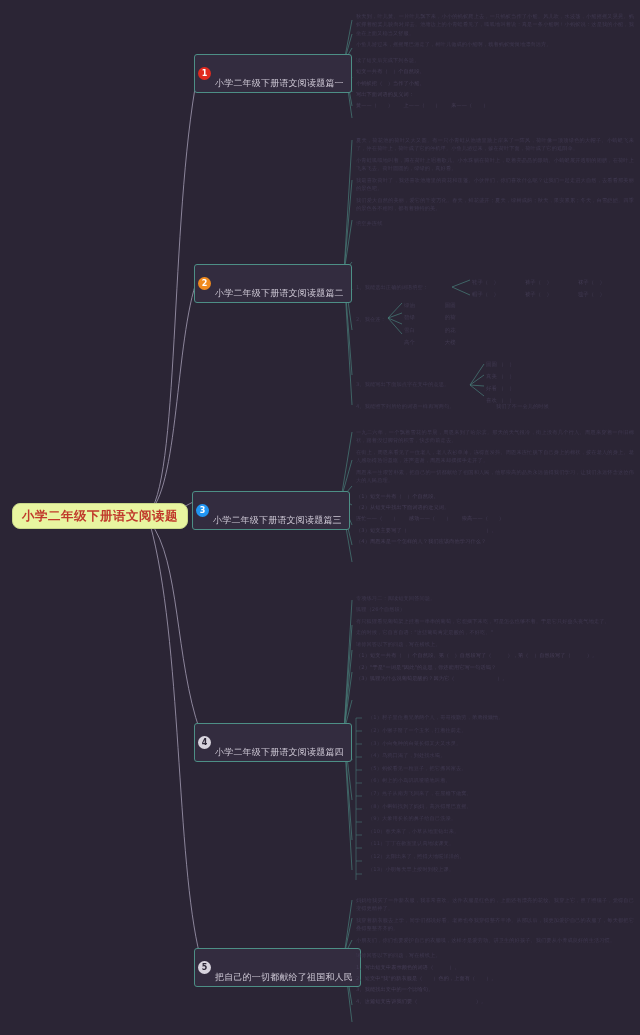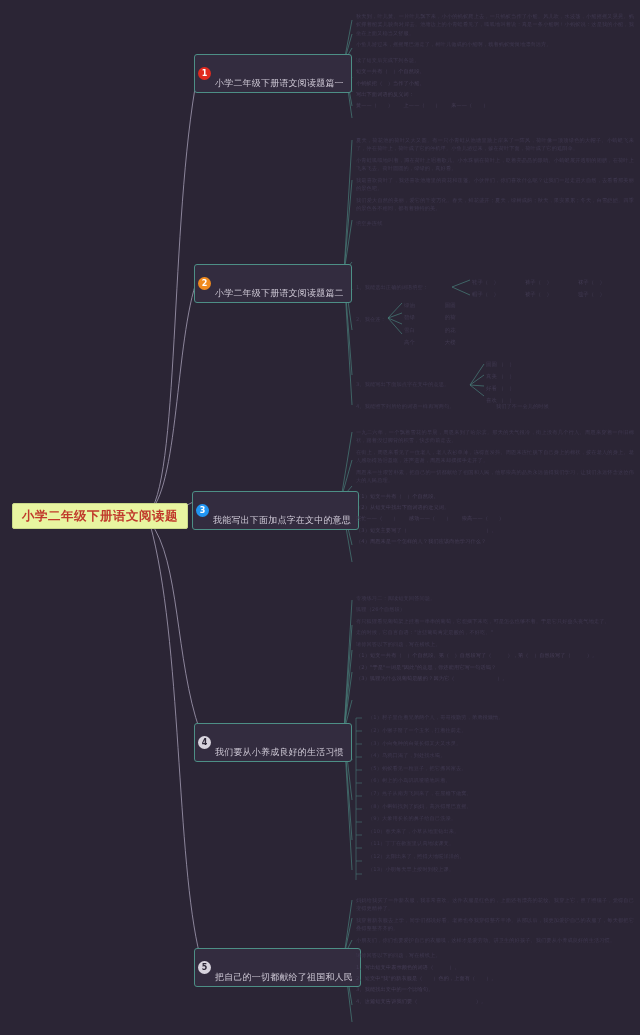--- a/index.html
+++ b/index.html
@@ -3,21 +3,21 @@
 <meta charset="utf-8">
 <style>
   html,body{margin:0;padding:0;background:#2b2535;}
   body{width:640px;height:1035px;position:relative;overflow:hidden;
        font-family:"DejaVu Sans","Liberation Sans",sans-serif;}
   #canvas{position:absolute;inset:0;width:640px;height:1035px;}
   svg.links{position:absolute;left:0;top:0;width:640px;height:1035px;pointer-events:none;}
 
   
   .root{position:absolute;left:12px;top:503px;
-        background:#e8f5a0;border:1px solid #c9d98a;border-radius:2px;
+        background:#e8f5a0;border:1px solid #c9d98a;border-radius:8px;
         padding:5px 9px;color:#c0392b;font-size:12.5px;font-weight:bold;
         letter-spacing:.5px;white-space:nowrap;line-height:1.1;}
 
   
   .branch{position:absolute;display:flex;align-items:center;gap:4px;
           background:#332c3f;border:1px solid #4d8f86;border-radius:3px;
           padding:2px 7px 2px 3px;white-space:nowrap;}
   .branch .badge{width:13px;height:13px;border-radius:50%;
           display:flex;align-items:center;justify-content:center;
           font-size:8px;color:#fff;font-weight:bold;flex:none;line-height:1;}
@@ -210,37 +210,37 @@
 
   <div class="detail" style="left:356px;top:402px;width:130px;">
     <p>4、我能照下列所给的词语一样再写两句。</p>
   </div>
   <div class="detail" style="left:496px;top:402px;width:130px;">
     <p>我们了不一会儿的时候</p>
   </div>
 
   <div class="branch" style="left:192px;top:491px;">
     <span class="badge" style="background:#2196f3;">3</span>
-    <span class="blabel">我能写出下面加点字在文中的意思</span>
+    <span class="blabel">小学二年级下册语文阅读题篇三</span>
   </div>
 
   <div class="detail" style="left:356px;top:428px;width:278px;">
     <p>一九二六年，一个飘着雪花的早晨，周恩来到了哈尔滨。那天的天气很冷，街上没有几个行人。周恩来穿着一件旧棉袄，踏着没过脚背的积雪，快步向前走去。</p>
     <p>在街上，周恩来看见了一位老人，老人衣衫单薄，冻得直发抖。周恩来连忙脱下自己身上的棉袄，披在老人的身上。老人感动得热泪盈眶，连声道谢，周恩来却摆摆手走开了。</p>
     <p class="gap">周恩来一生艰苦朴素，把自己的一切都献给了祖国和人民，他那崇高的品质永远值得我们学习，让我们永远怀念这位伟大的人民总理。</p>
     <p class="q">（1）短文一共有（　）个自然段。</p>
     <p class="q">（2）从短文中找出下面词语的近义词。</p>
     <p class="q">连忙——（　　）　　感动——（　　）　　崇高——（　　）</p>
     <p class="q">（3）短文主要写了（　　　　　　　　　　　　　　　）。</p>
     <p class="q">（4）周恩来是一个怎样的人？我们应该向他学习什么？</p>
   </div>
 
   <div class="branch" style="left:194px;top:723px;">
     <span class="badge" style="background:#d8d4de;color:#2b2535;">4</span>
-    <span class="blabel">我们要从小养成良好的生活习惯</span>
+    <span class="blabel">小学二年级下册语文阅读题篇四</span>
   </div>
 
   <div class="detail" style="left:356px;top:594px;width:278px;">
     <p>专项练习二：阅读短文回答问题。</p>
     <p>狐狸（26个自然段）</p>
     <p>有只狐狸看见葡萄架上挂着一串串的葡萄，它想摘下来吃，可是怎么也够不着。于是它只好垂头丧气地走了。</p>
     <p>走的时候，它自言自语："这些葡萄肯定是酸的，不好吃。"</p>
     <p>请你回答以下的问题，写在横线上。</p>
     <p class="q">（1）短文一共有（　）个自然段。第（　）自然段写了（　　　），第（　）自然段写了（　　　）。</p>
     <p class="q">（2）"于是"一词是"因此"的意思，你还能用它写一句话吗？</p>

